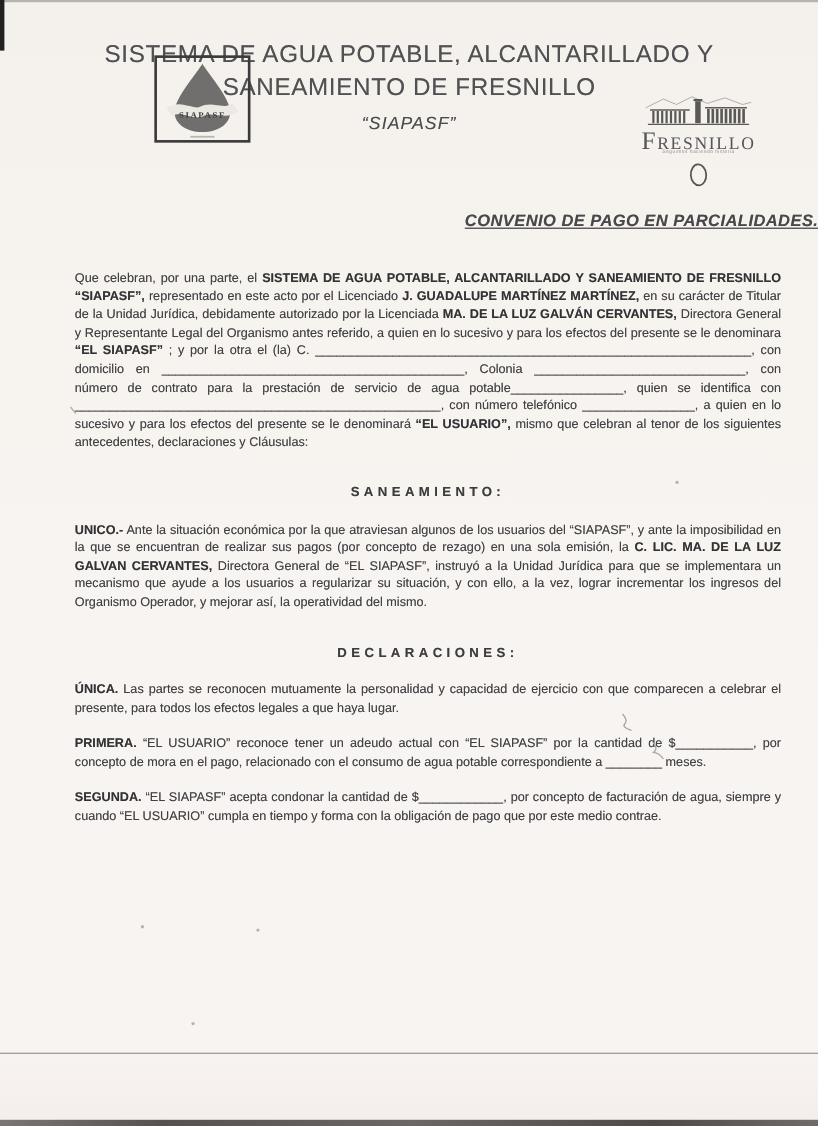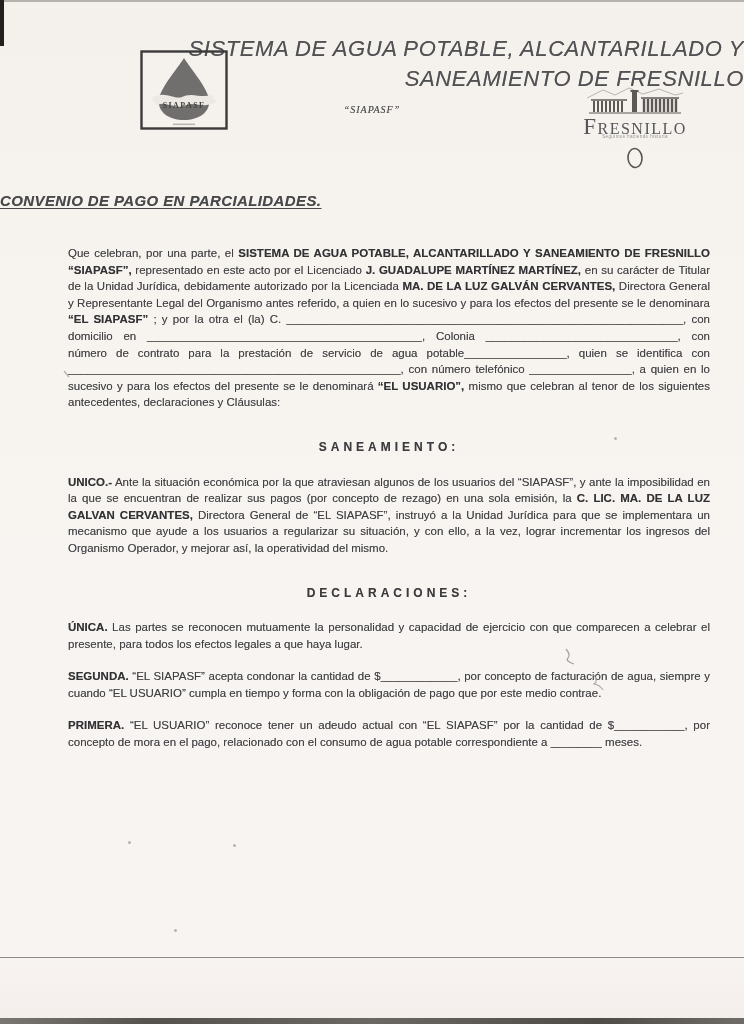--- a/index.html
+++ b/index.html
@@ -12,35 +12,35 @@
   
   .edge-top { position:absolute; top:0; left:0; width:744px; height:2px; background:#a19e99; opacity:.75; }
   .edge-left { position:absolute; top:0; left:0; width:4px; height:46px; background:#22211f; }
   .scan-line { position:absolute; top:957px; left:0; width:744px; height:1px; background:#8f8b85; }
   .bottom-band { position:absolute; bottom:0; left:0; width:744px; height:6px;
     background:linear-gradient(90deg,#7a7672,#55514d 20%,#6b6763 50%,#4e4a46 80%,#6f6b67); }
   .speck { position:absolute; width:3px; height:3px; border-radius:50%; background:#b7b3ae; }
 
   
   header { position:relative; height:170px; }
-  .org-title { text-align:right; font-style:italic; font-size:22px; letter-spacing:0.6px;
+  .org-title { text-align:center; font-size:22px; letter-spacing:0.6px;
     color:#515154; text-shadow:0 0 0.5px rgba(70,70,72,.55); }
   .org-title.line1 { padding-top:36px; }
   .org-title.line2 { margin-top:4px; }
-  .org-abbr { text-align:center; font-style:italic; font-size:10px; letter-spacing:1px;
-    color:#4c4c4f; margin-top:12px; text-shadow:0 0 0.5px rgba(70,70,72,.5);font-family:Liberation Serif, serif; }
+  .org-abbr { text-align:center; font-style:italic; font-size:16px; letter-spacing:1px;
+    color:#4c4c4f; margin-top:12px; text-shadow:0 0 0.5px rgba(70,70,72,.5); }
   .logo-left { position:absolute; left:139px; top:49px; width:90px; height:82px; }
   .logo-right { position:absolute; left:576px; top:86px; width:118px; text-align:center; }
   .fres-name { font-family:"Liberation Serif", serif; font-variant:small-caps;
     font-size:23px; letter-spacing:1.5px; color:#55555a; line-height:14px; }
   .fres-tagline { font-size:4.5px; color:#97948f; letter-spacing:.4px; filter:blur(.3px); }
   .fres-oval { margin-top:7px; }
 
   
-  .doc-title { text-align:left; margin-top:22px; font-style:italic; font-weight:bold;
+  .doc-title { text-align:right; margin-top:22px; font-style:italic; font-weight:bold;
     font-size:15px; letter-spacing:.4px; color:#48484b;
     text-decoration:underline; text-underline-offset:2px; text-shadow:0 0 .5px rgba(70,70,72,.5); }
   .content { margin:36px 34px 0 68px; font-size:11.5px; line-height:16.6px;
     text-align:justify; color:#414144; text-shadow:0 0 .45px rgba(68,68,70,.5); }
   .para { margin:0 0 16px 0; }
   .b { font-weight:bold; color:#323235; }
   h3.heading { text-align:center; font-size:12px; font-weight:bold; letter-spacing:4px;
     color:#3c3c3f; margin:28px 0 18px 0; }
   h3.heading.tight { margin:14px 0 14px 0; }
 
@@ -139,27 +139,27 @@
 
     <h3 class="heading">DECLARACIONES:</h3>
 
     <p class="para">
       <span class="b">ÚNICA.</span>
       <span> Las partes se reconocen mutuamente la personalidad y capacidad de ejercicio con que comparecen a celebrar el presente, para todos los efectos legales a que haya lugar.</span>
     </p>
 
 
     <p class="para">
-      <span class="b">SEGUNDA.</span>
-      <span> “EL SIAPASF” acepta condonar la cantidad de $____________, por concepto de facturación de agua, siempre y cuando “EL USUARIO” cumpla en tiempo y forma con la obligación de pago que por este medio contrae.</span>
+      <span class="b">PRIMERA.</span>
+      <span> “EL USUARIO” reconoce tener un adeudo actual con “EL SIAPASF” por la cantidad de $___________, por concepto de mora en el pago, relacionado con el consumo de agua potable correspondiente a ________ meses.</span>
     </p>
 
     <p class="para">
-      <span class="b">PRIMERA.</span>
-      <span> “EL USUARIO” reconoce tener un adeudo actual con “EL SIAPASF” por la cantidad de $___________, por concepto de mora en el pago, relacionado con el consumo de agua potable correspondiente a ________ meses.</span>
+      <span class="b">SEGUNDA.</span>
+      <span> “EL SIAPASF” acepta condonar la cantidad de $____________, por concepto de facturación de agua, siempre y cuando “EL USUARIO” cumpla en tiempo y forma con la obligación de pago que por este medio contrae.</span>
     </p>
 
   </main>
 
   <div class="pencil" style="left:562px; top:646px;">
     <svg width="18" height="22">
         <path d="M4 3 q5 6 2 9 q-3 3 6 6" fill="none" stroke="#a6a29d" stroke-width="1.2"></path>
       </svg>
   </div>
   <div class="pencil" style="left:590px; top:672px;">

